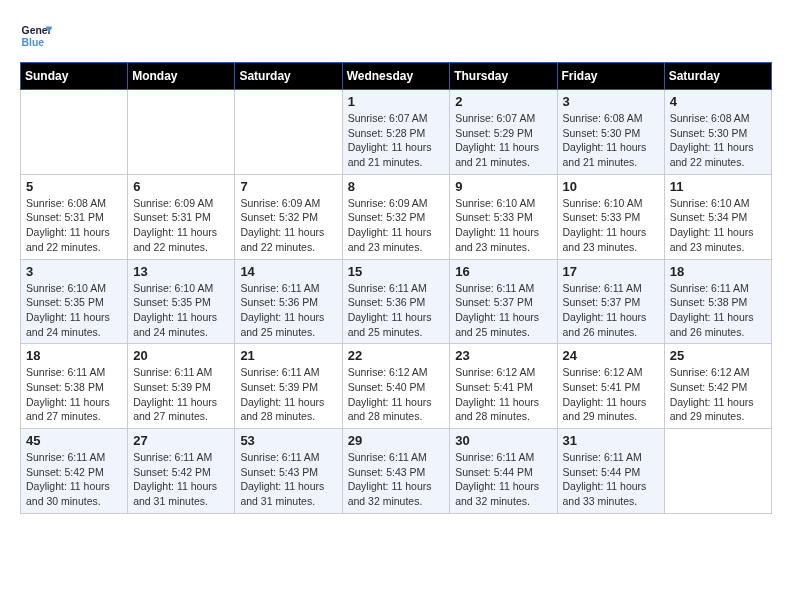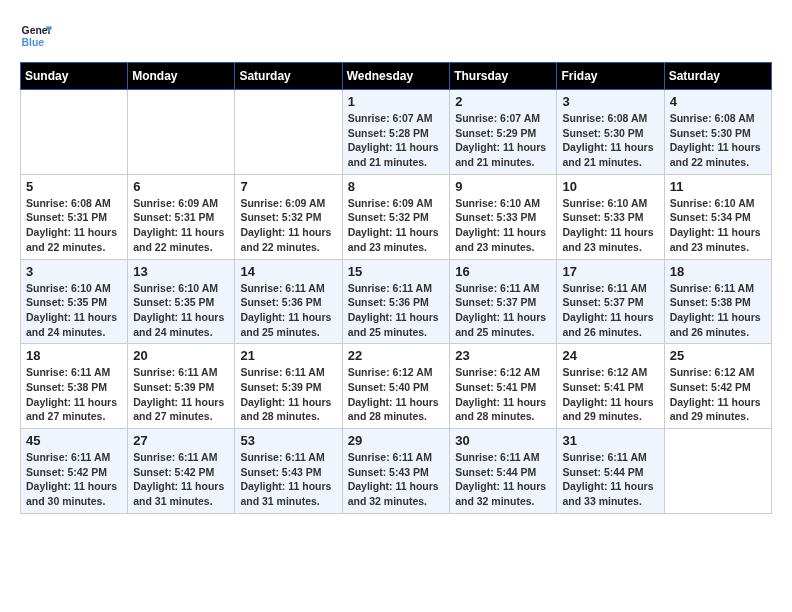--- a/index.html
+++ b/index.html
@@ -65,21 +65,20 @@
       font-size: 13px;
       font-weight: bold;
       color: #222;
       display: block;
       margin-bottom: 2px;
     }
     .day-info {
       color: #333;
       font-size: 10.5px;
       line-height: 1.4;
-      font-weight: bold;
     }
     .empty-cell {
       background: #f9f9f9;
     }
     tbody tr:nth-child(odd) td {
       background-color: #f0f4fc;
     }
     tbody tr:nth-child(even) td {
       background-color: #ffffff;
     }

